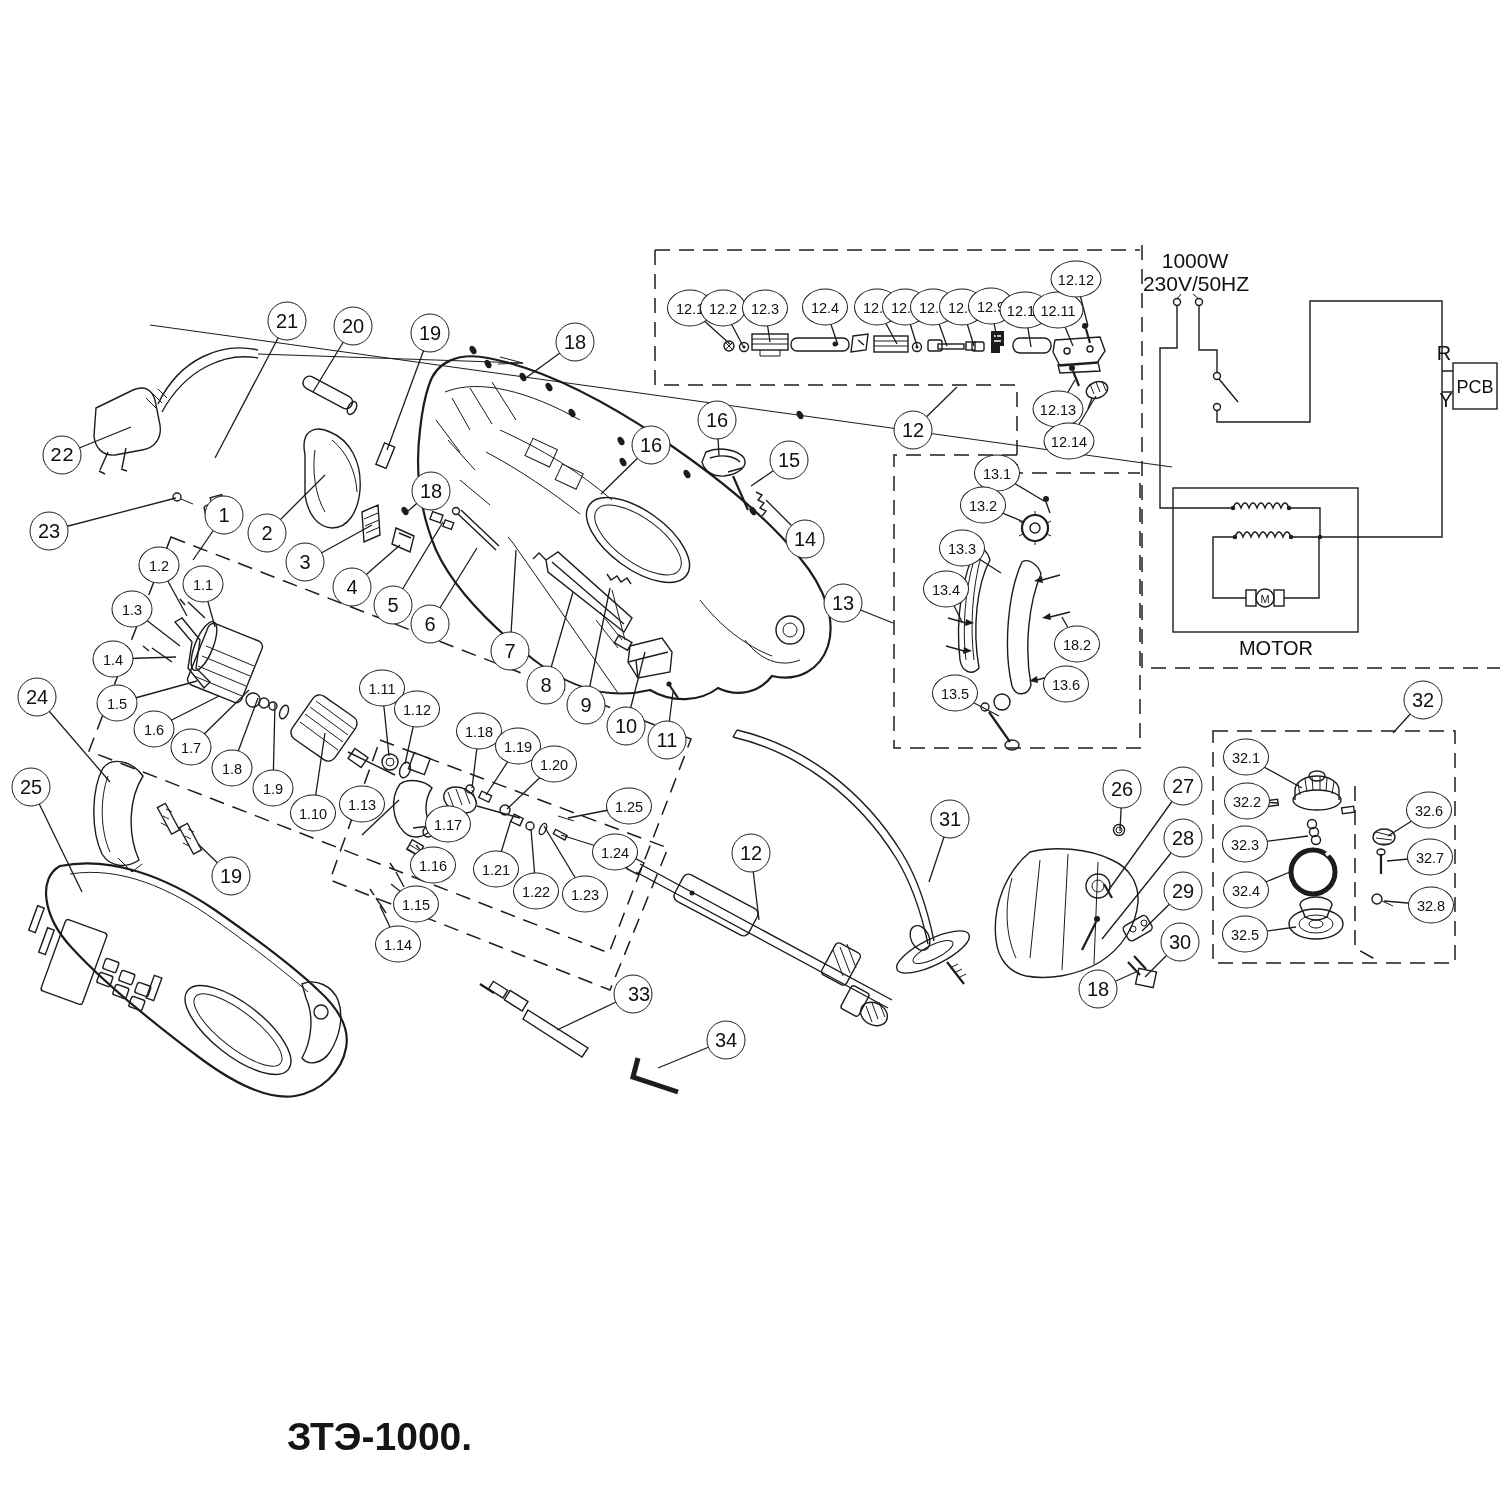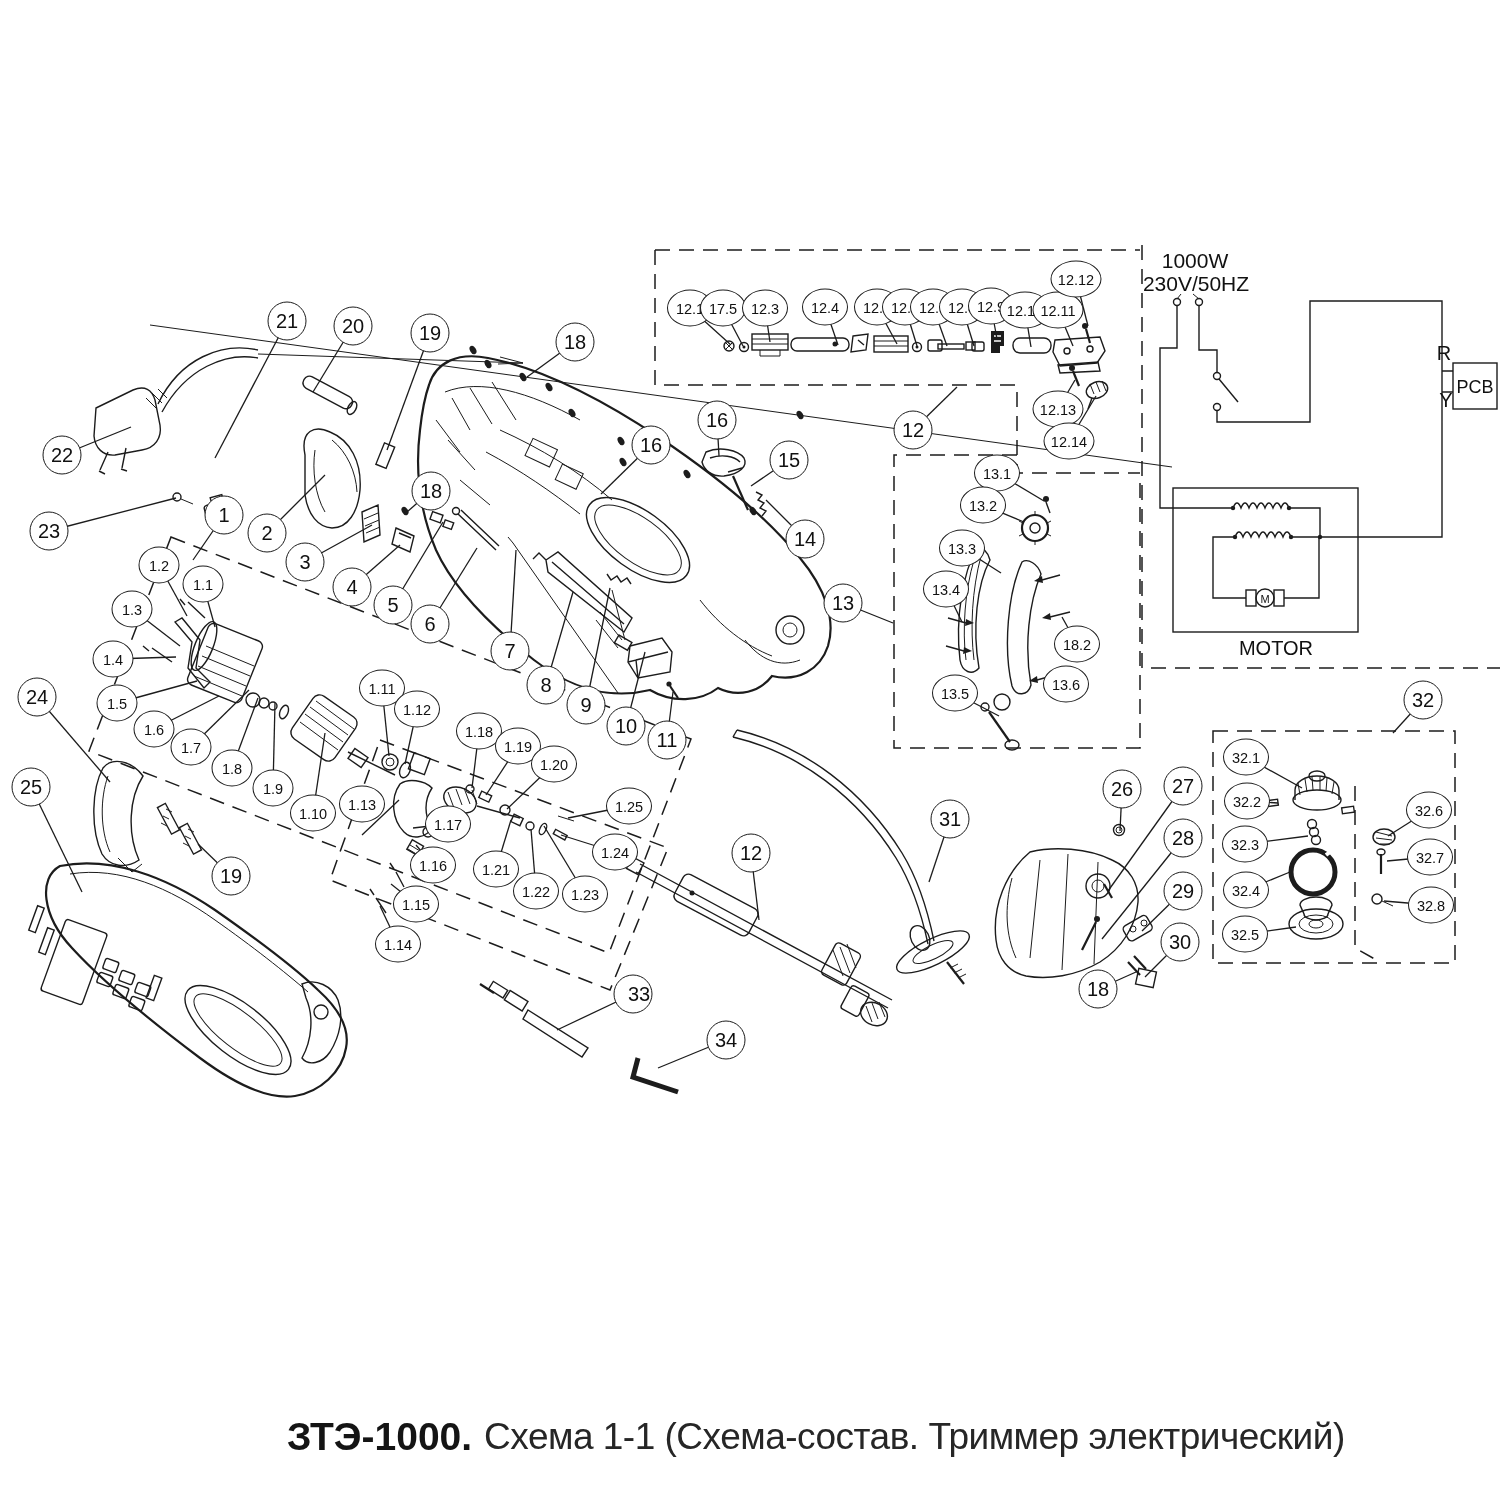--- a/index.html
+++ b/index.html
@@ -470,21 +470,21 @@
       <div class="callout main" style="left: 789px; top: 460px;">15</div>
       <div class="callout main" style="left: 717px; top: 420px;">16</div>
       <div class="callout main" style="left: 651px; top: 445px;">16</div>
       <div class="callout main" style="left: 575px; top: 342px;">18</div>
       <div class="callout main" style="left: 431px; top: 491px;">18</div>
       <div class="callout main" style="left: 1098px; top: 989px;">18</div>
       <div class="callout main" style="left: 430px; top: 333px;">19</div>
       <div class="callout main" style="left: 231px; top: 876px;">19</div>
       <div class="callout main" style="left: 353px; top: 326px;">20</div>
       <div class="callout main" style="left: 287px; top: 321px;">21</div>
-      <div class="callout main" style="left: 62px; top: 455px;">22</div>
+      <div class="callout main" style="left: 62px; top: 455px; font-family: Liberation Mono, monospace;">22</div>
       <div class="callout main" style="left: 49px; top: 531px;">23</div>
       <div class="callout main" style="left: 37px; top: 697px;">24</div>
       <div class="callout main" style="left: 31px; top: 787px;">25</div>
       <div class="callout main" style="left: 1122px; top: 789px;">26</div>
       <div class="callout main" style="left: 1183px; top: 786px;">27</div>
       <div class="callout main" style="left: 1183px; top: 838px;">28</div>
       <div class="callout main" style="left: 1183px; top: 891px;">29</div>
       <div class="callout main" style="left: 1180px; top: 942px;">30</div>
       <div class="callout main" style="left: 950px; top: 819px;">31</div>
       <div class="callout main" style="left: 1423px; top: 700px;">32</div>
@@ -509,21 +509,21 @@
       <div class="callout sub" style="width: 46px; left: 448px; top: 824px;">1.17</div>
       <div class="callout sub" style="width: 46px; left: 479px; top: 731px;">1.18</div>
       <div class="callout sub" style="width: 46px; left: 518px; top: 746px;">1.19</div>
       <div class="callout sub" style="width: 46px; left: 554px; top: 764px;">1.20</div>
       <div class="callout sub" style="width: 46px; left: 496px; top: 869px;">1.21</div>
       <div class="callout sub" style="width: 46px; left: 536px; top: 891px;">1.22</div>
       <div class="callout sub" style="width: 46px; left: 585px; top: 894px;">1.23</div>
       <div class="callout sub" style="width: 46px; left: 615px; top: 852px;">1.24</div>
       <div class="callout sub" style="width: 46px; left: 629px; top: 806px;">1.25</div>
       <div class="callout sub" style="width: 46px; left: 690px; top: 308px;">12.1</div>
-      <div class="callout sub" style="width: 46px; left: 723px; top: 308px;">17.5</div>
+      <div class="callout sub" style="width: 46px; left: 723px; top: 308px;">12.2</div>
       <div class="callout sub" style="width: 46px; left: 765px; top: 308px;">12.3</div>
       <div class="callout sub" style="width: 46px; left: 825px; top: 307px;">12.4</div>
       <div class="callout sub" style="width: 46px; left: 877px; top: 307px;">12.5</div>
       <div class="callout sub" style="width: 46px; left: 905px; top: 307px;">12.6</div>
       <div class="callout sub" style="width: 46px; left: 933px; top: 307px;">12.7</div>
       <div class="callout sub" style="width: 46px; left: 962px; top: 307px;">12.8</div>
       <div class="callout sub" style="width: 46px; left: 991px; top: 306px;">12.9</div>
       <div class="callout sub" style="width: 51px; left: 1025px; top: 310px;">12.10</div>
       <div class="callout sub" style="width: 51px; left: 1058px; top: 310px;">12.11</div>
       <div class="callout sub" style="width: 51px; left: 1076px; top: 279px;">12.12</div>
@@ -542,17 +542,16 @@
       <div class="callout sub" style="width: 46px; left: 1246px; top: 890px;">32.4</div>
       <div class="callout sub" style="width: 46px; left: 1245px; top: 934px;">32.5</div>
       <div class="callout sub" style="width: 46px; left: 1429px; top: 810px;">32.6</div>
       <div class="callout sub" style="width: 46px; left: 1430px; top: 857px;">32.7</div>
       <div class="callout sub" style="width: 46px; left: 1431px; top: 905px;">32.8</div>
     </div>
 
 <div class="footer">
   <div class="title-row">
     <span class="title-model">ЗТЭ-1000.</span>
-    <span class="title-sub">Схема 1-1 (Схема-состав. Триммер электрический)</span>
   </div>
 </div>
 
 </div>
 
 </body></html>

